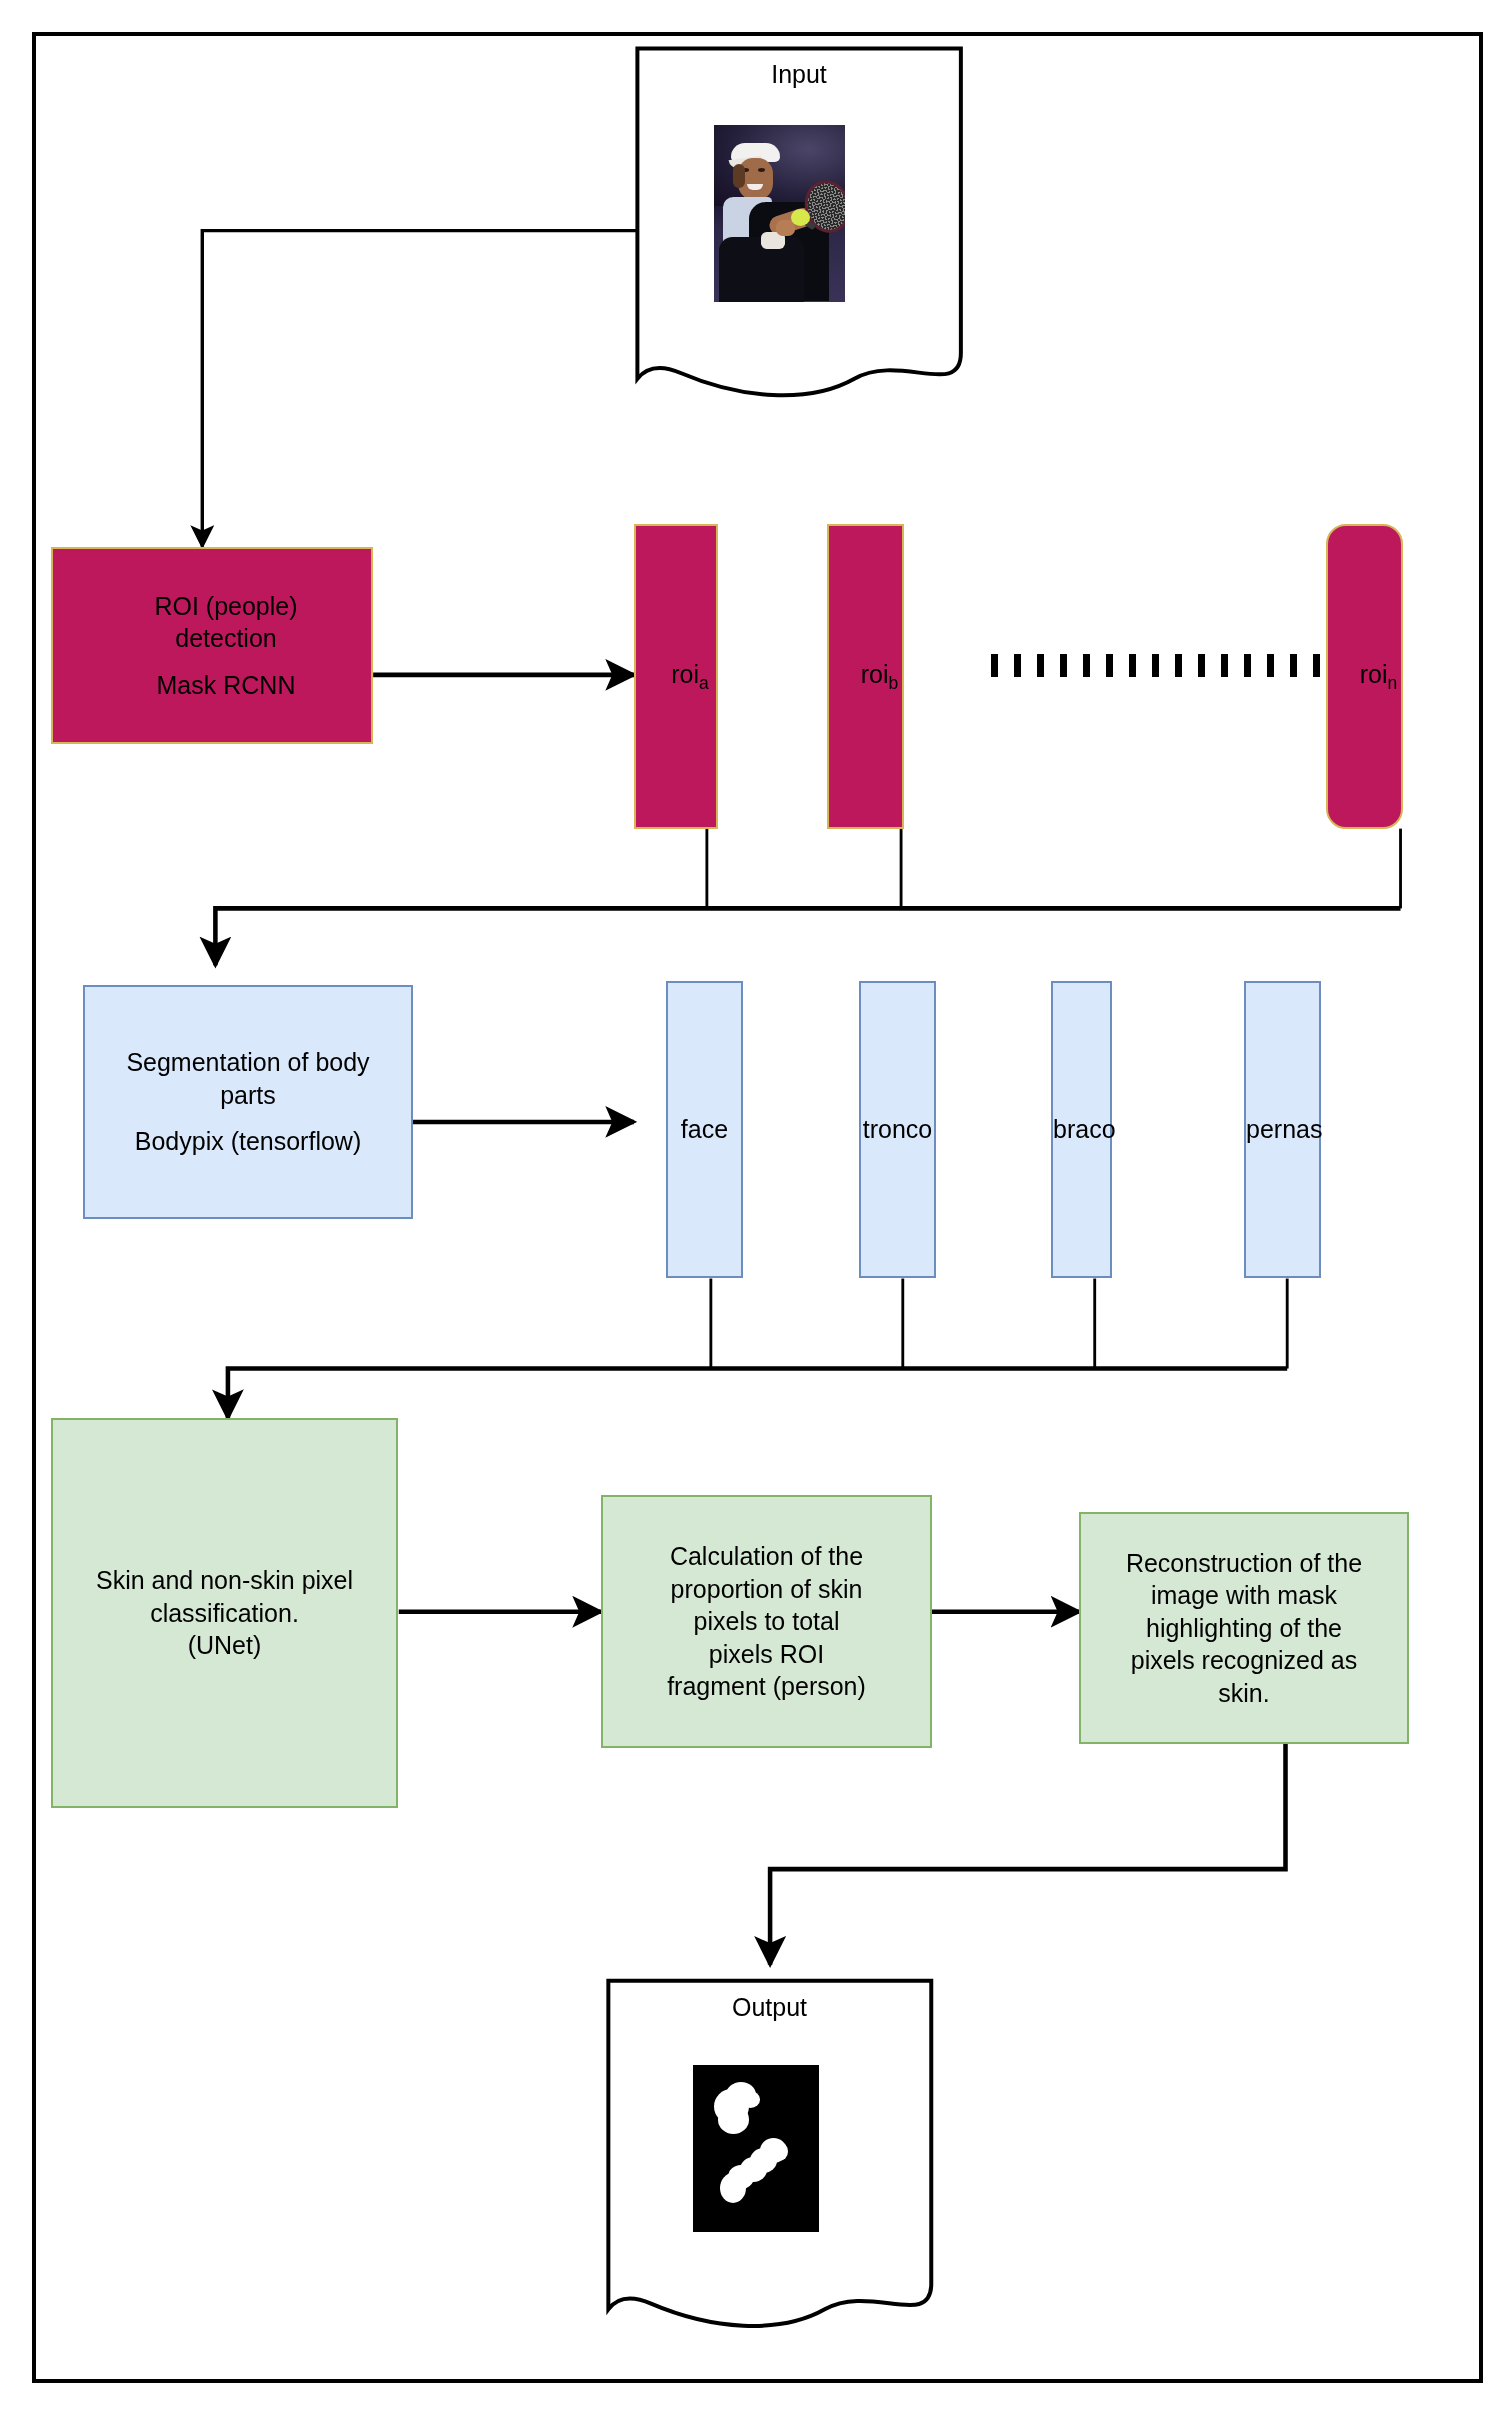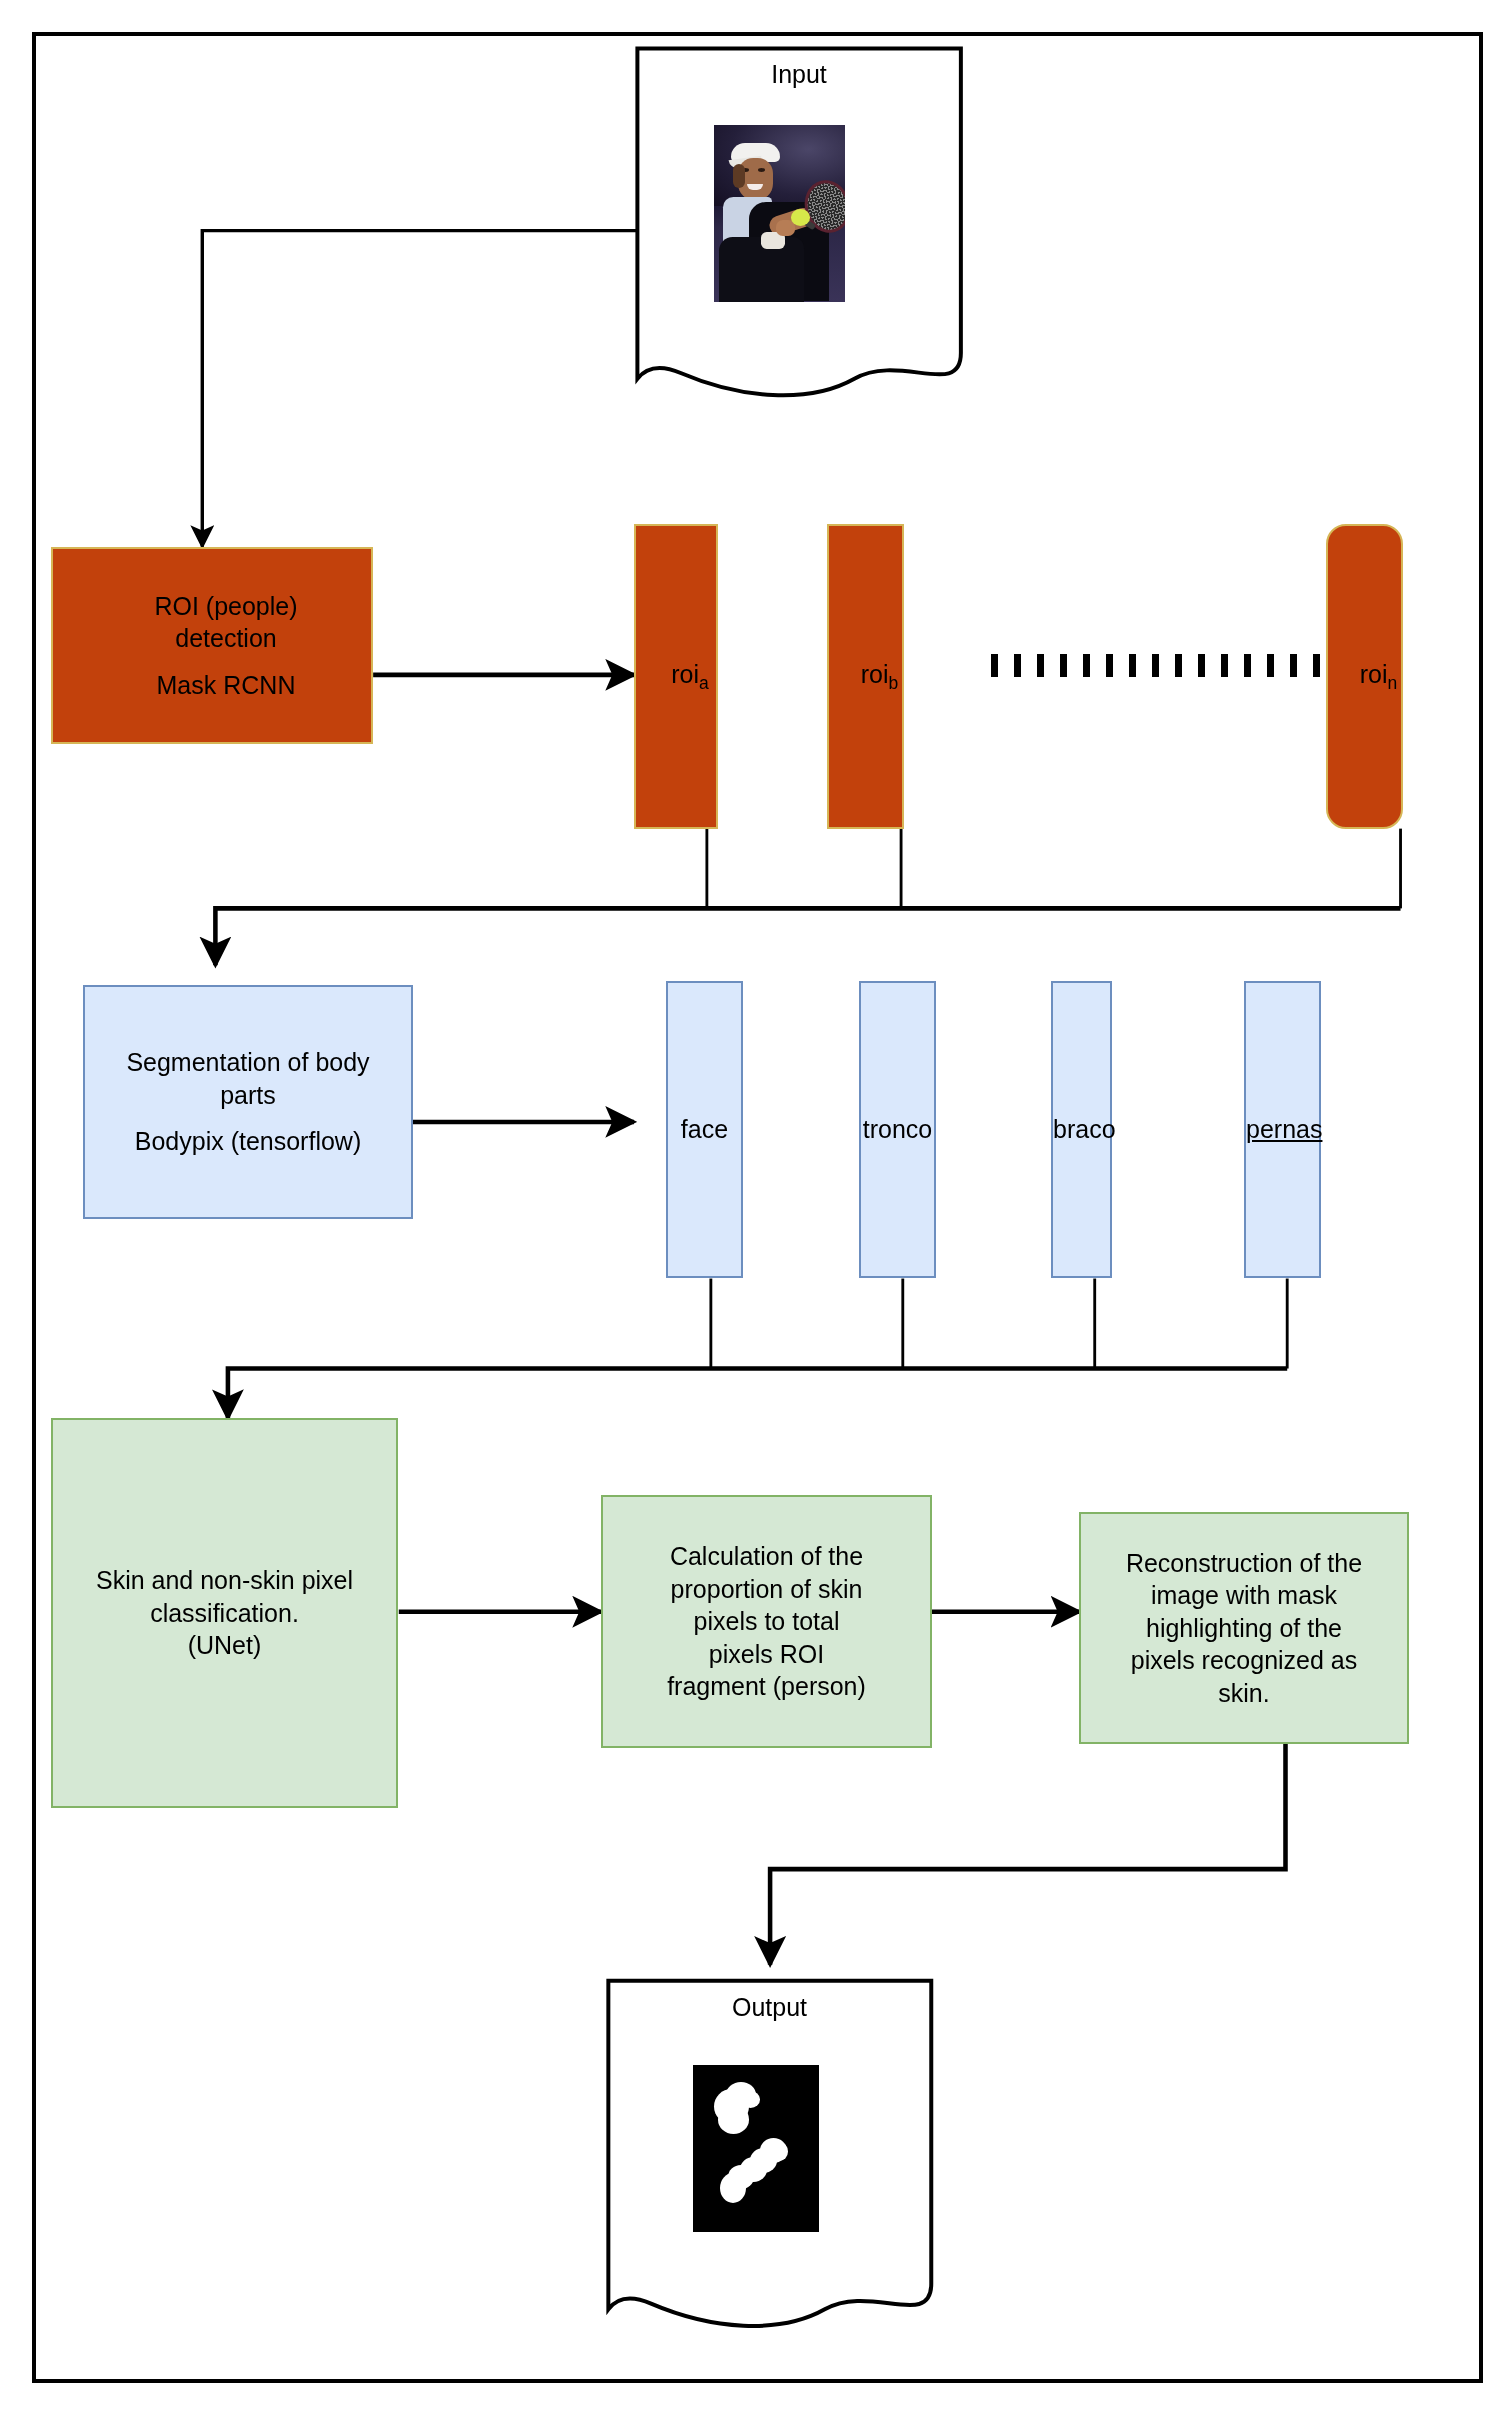--- a/index.html
+++ b/index.html
@@ -21,21 +21,21 @@
   .node{
     position:absolute;
     box-sizing:border-box;
     display:flex;
     align-items:center;
     justify-content:center;
     text-align:center;
     color:#000000;
     line-height:1.30;
   }
-  .yellow{ background:#c2410c; border:2.3px solid #D6B656;padding-left:28px; }
+  .yellow{ background:#be185d; border:2.3px solid #D6B656;padding-left:28px; }
   .blue  { background:#DAE8FC; border:2.3px solid #6C8EBF;margin-left:32px; }
   .green { background:#D5E8D4; border:2.3px solid #82B366; }
   .node .txt{ padding:0 5.7px; width:100%; }
   .big{ font-size:25px; }
   .mid{ font-size:25px; }
   .doc-title{ font-size:25px; }
   .svglayer{ position:absolute; left:0; top:0; width:1510px; height:2413px; pointer-events:none; }
   .imgbox{ position:absolute; }
   .maskbox{ position:absolute; background:#000000; }
   .blob{ position:absolute; background:#ffffff; border-radius:50%; }
@@ -195,21 +195,21 @@
   </div>
 
   <div class="node blue mid" style="left:827px;top:981px;width:77px;height:297px;">
     <div class="txt">tronco</div>
   </div>
 
   <div class="node blue mid" style="left:1019px;top:981px;width:61px;height:297px;">
     <div class="txt">braco</div>
   </div>
 
-  <div class="node blue mid" style="left:1212px;top:981px;width:77px;height:297px;text-decoration:underline;">
+  <div class="node blue mid" style="left:1212px;top:981px;width:77px;height:297px;">
     <div class="txt">pernas</div>
   </div>
 
   <div class="node green big" style="left:51px;top:1418px;width:347px;height:390px;">
     <div class="txt">
       <div>Skin and non-skin pixel</div>
       <div>classification.</div>
       <div>(UNet)</div>
     </div>
   </div>

